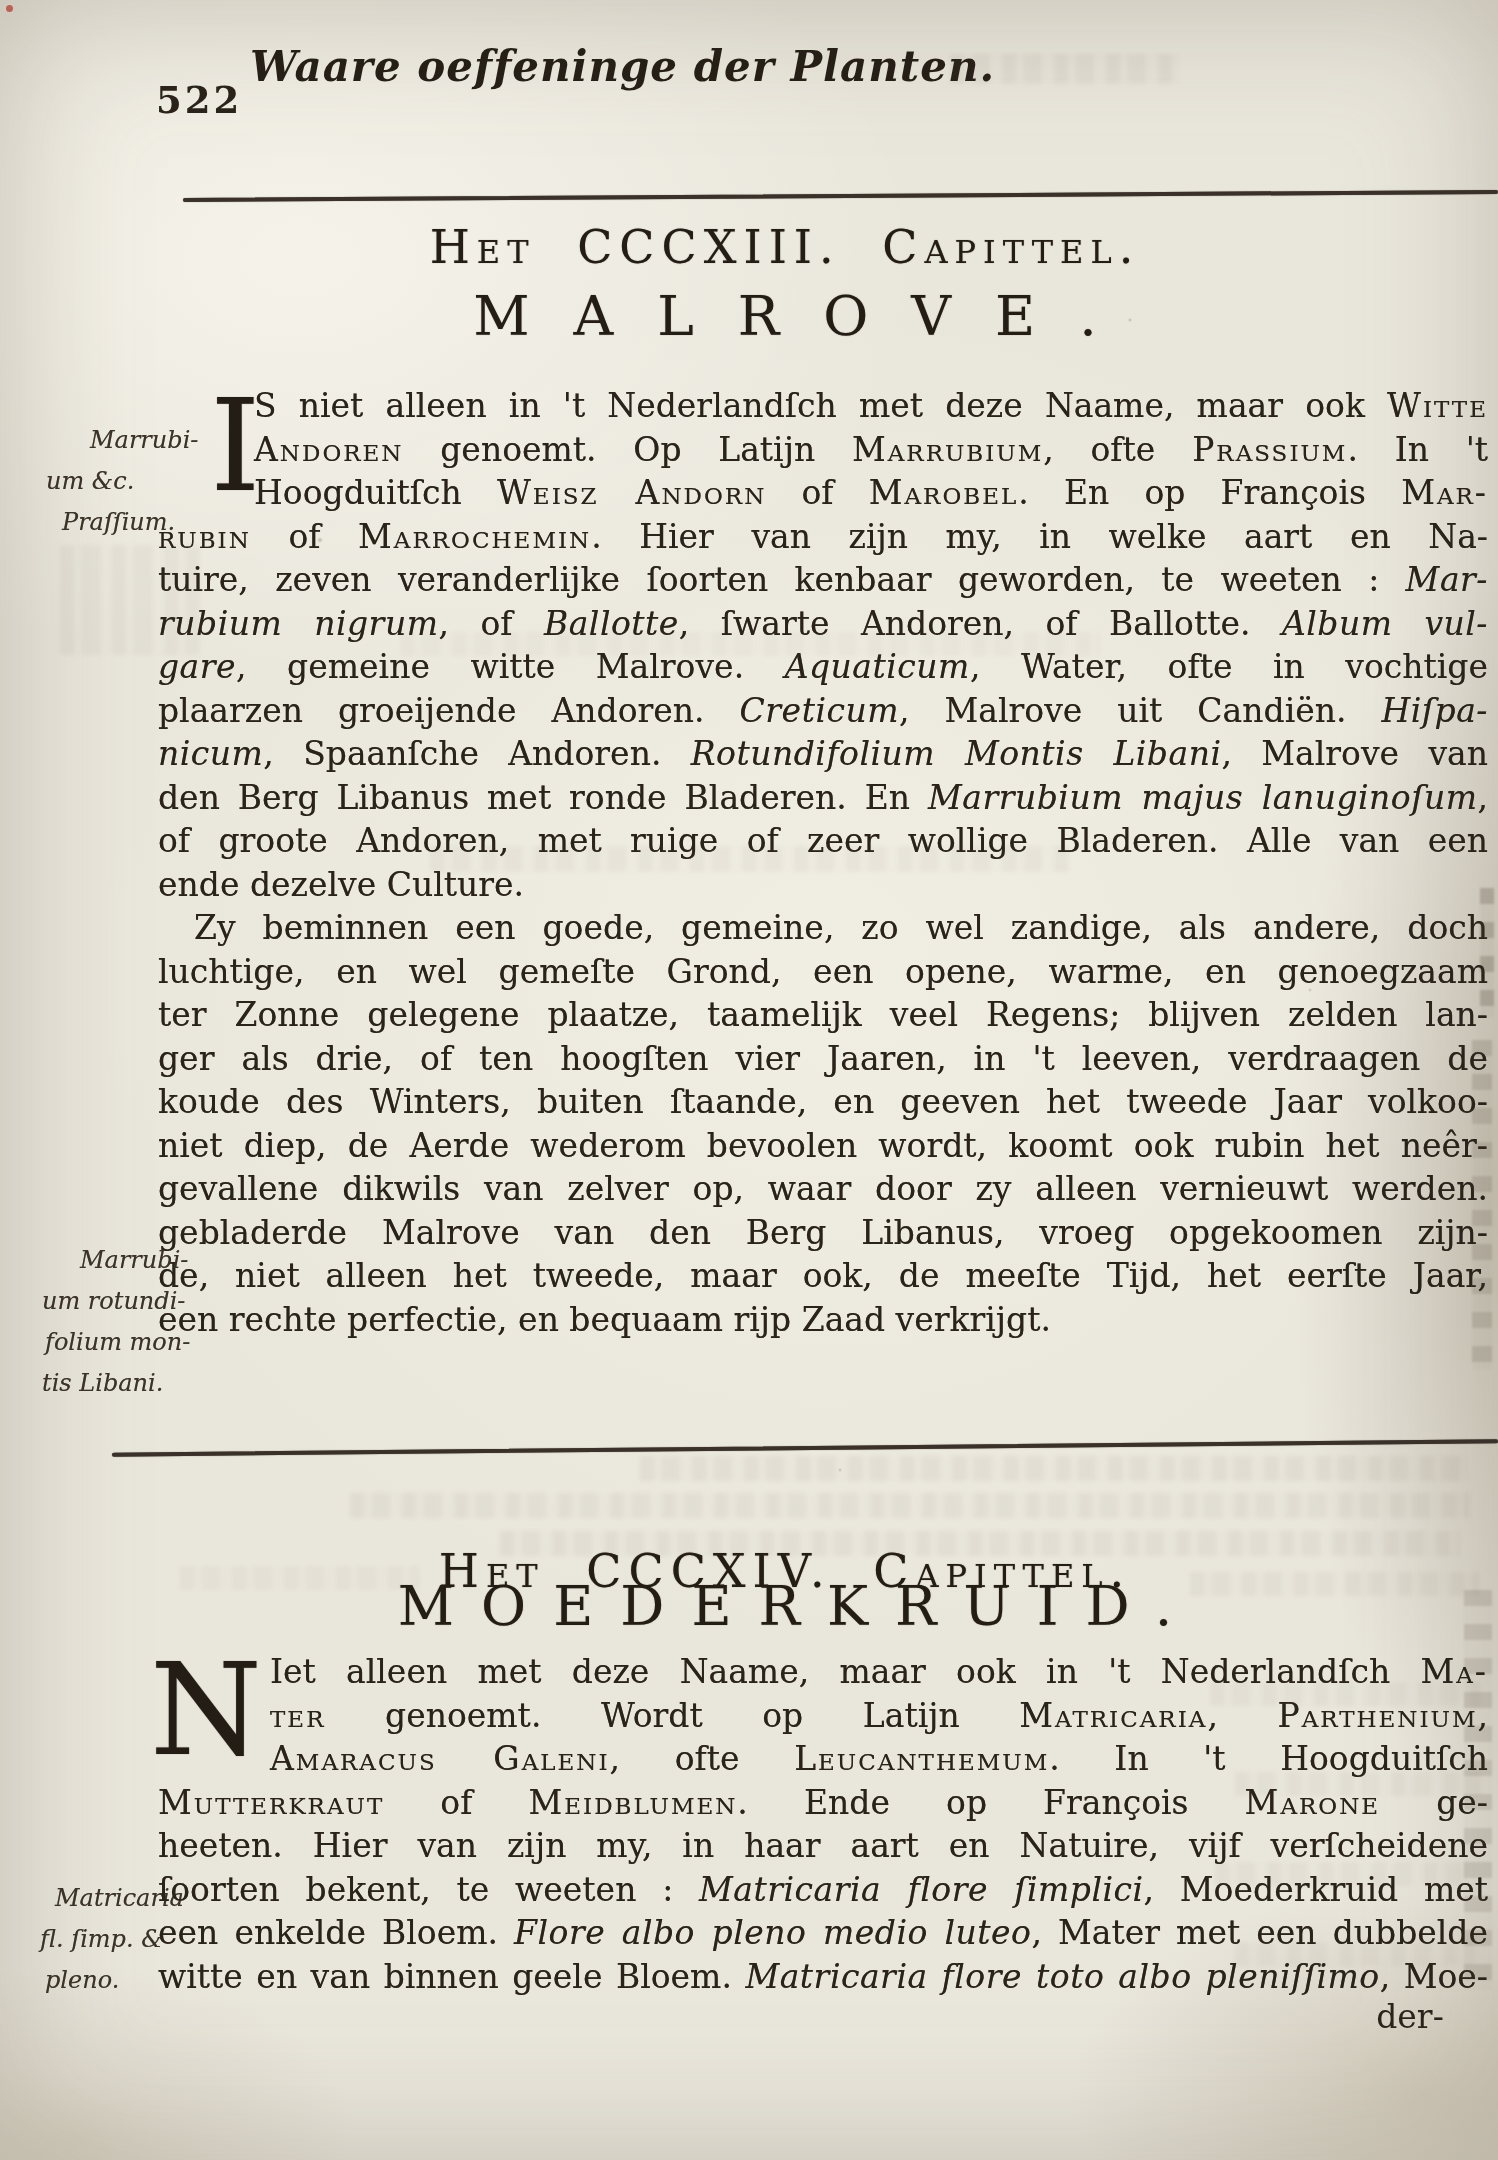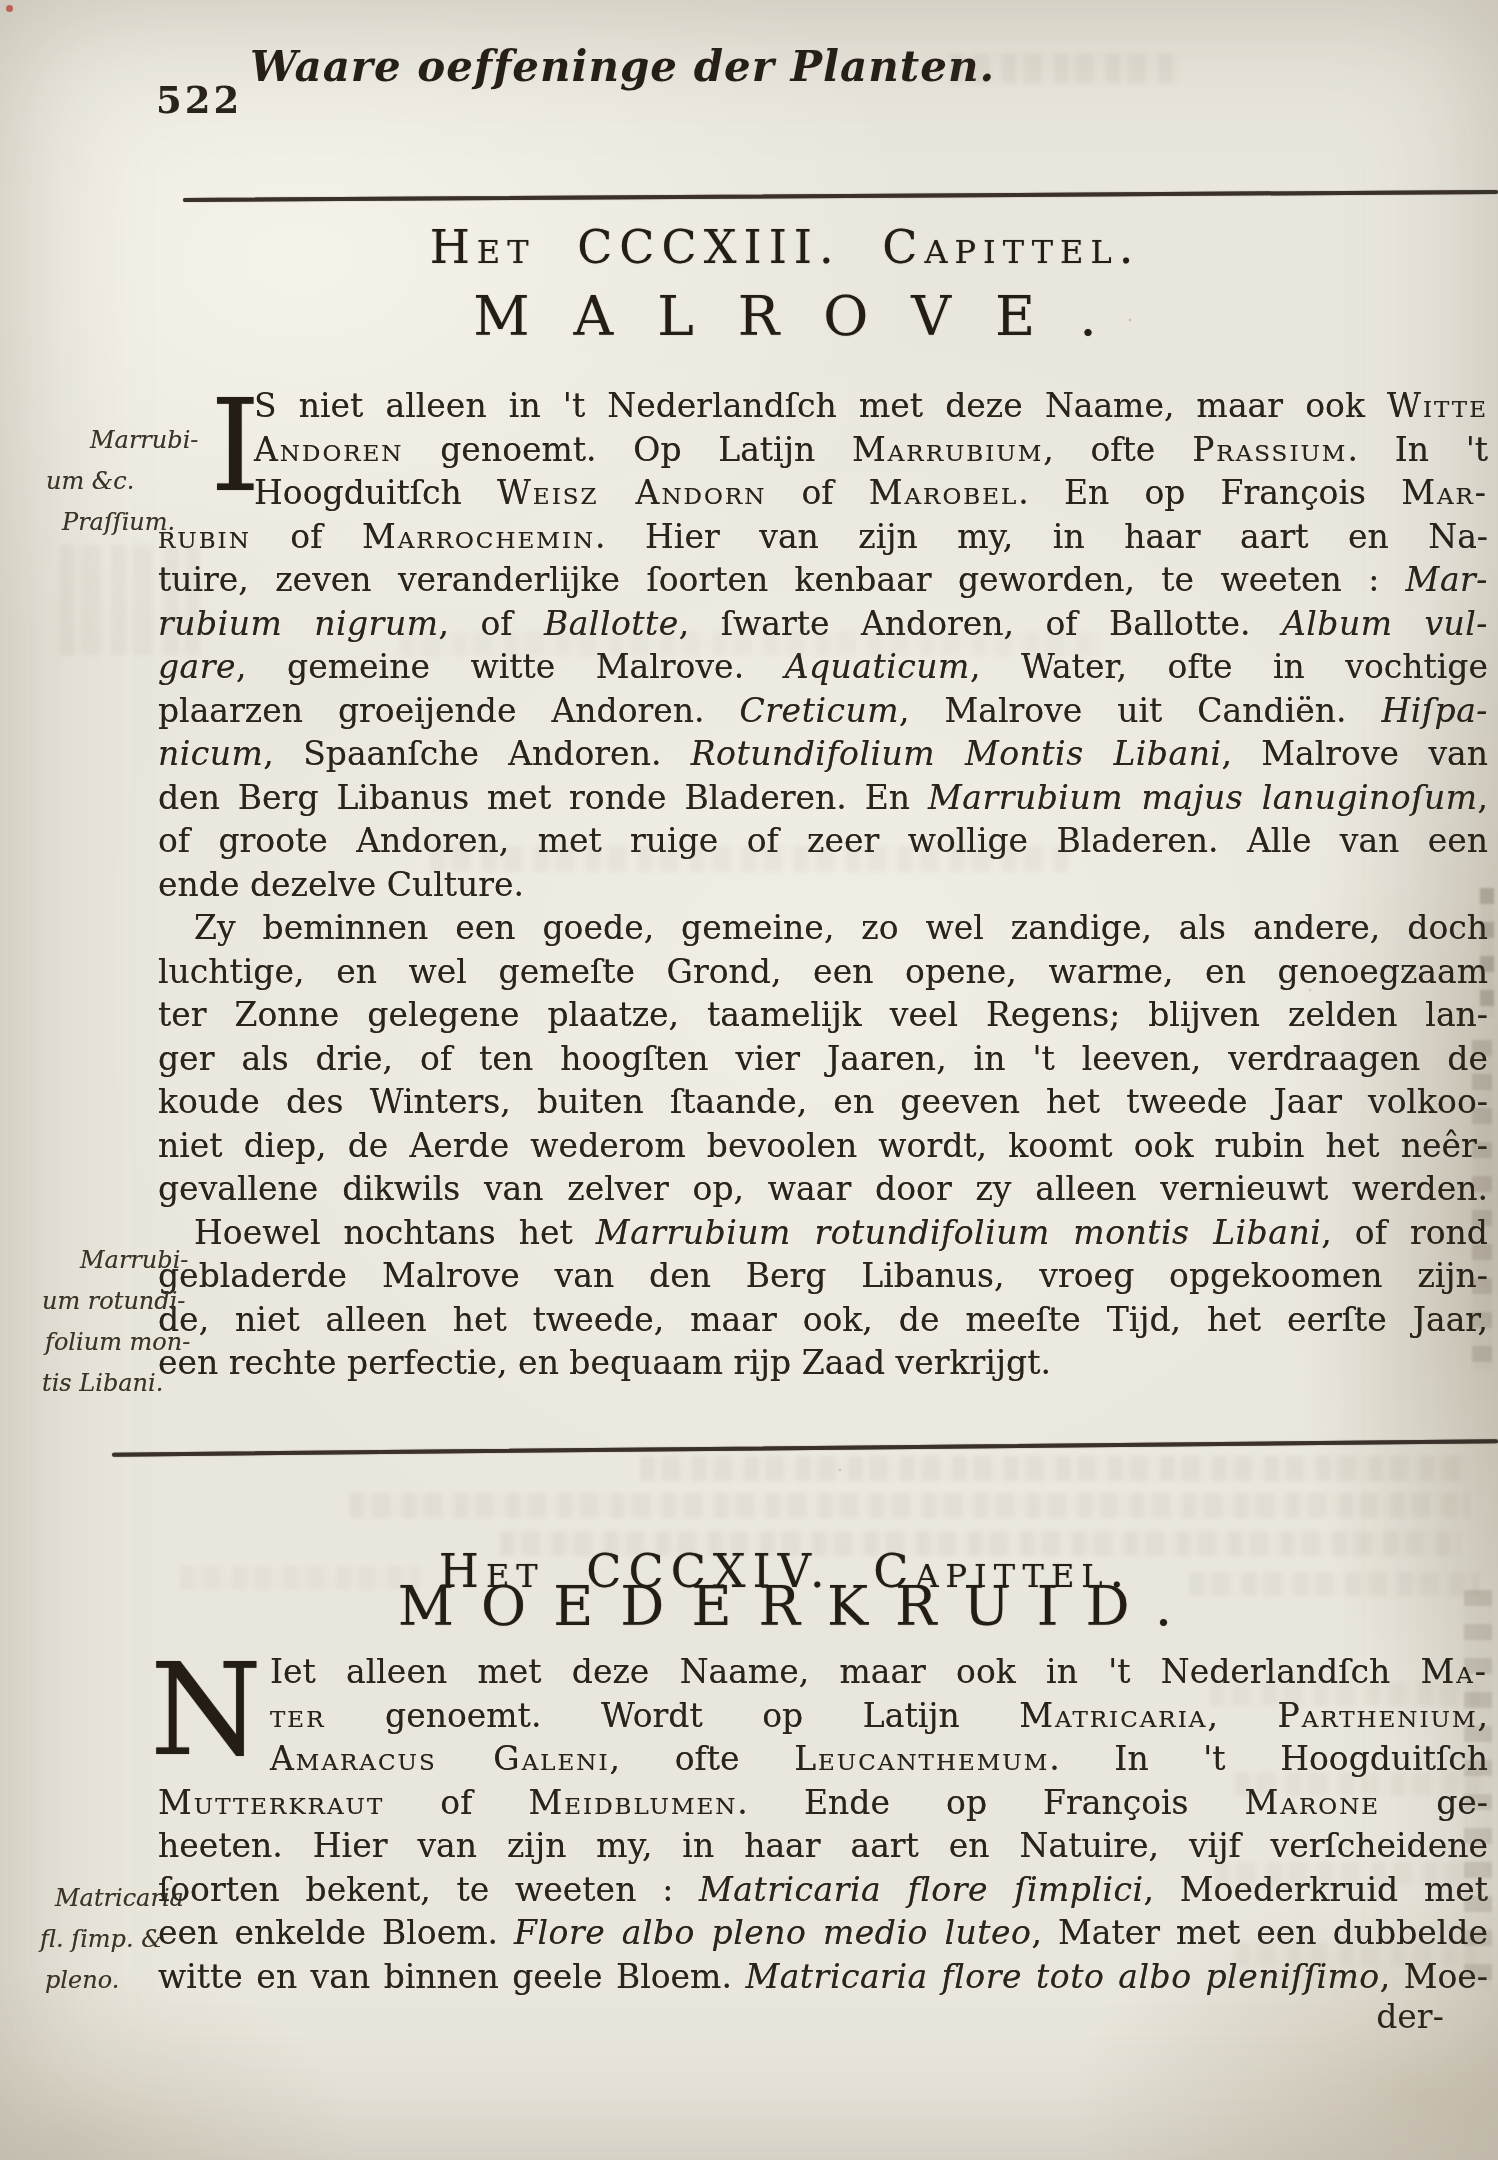--- a/index.html
+++ b/index.html
@@ -76,37 +76,36 @@
 
   <div class="head-wrap chap-head txt" id="chap1-head">Het CCCXIII. Capittel.</div>
   <div class="head-wrap chap-title txt" id="chap1-title">MALROVE.</div>
 
   <div class="dropcap" id="dropcap1">I</div>
 
   <div class="txt" id="flow1">
       <div class="bline ind-drop"><span class="seg-r">S niet alleen in 't Nederlandſch met deze Naame, maar ook </span><span class="seg-sc">Witte</span></div>
       <div class="bline ind-drop"><span class="seg-sc">Andoren</span><span class="seg-r"> genoemt.  Op Latijn </span><span class="seg-sc">Marrubium</span><span class="seg-r">, ofte </span><span class="seg-sc">Prassium</span><span class="seg-r">.  In 't</span></div>
       <div class="bline ind-drop"><span class="seg-r">Hoogduitſch </span><span class="seg-sc">Weisz Andorn</span><span class="seg-r"> of </span><span class="seg-sc">Marobel</span><span class="seg-r">.   En op François </span><span class="seg-sc">Mar-</span></div>
-      <div class="bline"><span class="seg-sc">rubin</span><span class="seg-r"> of </span><span class="seg-sc">Marrochemin</span><span class="seg-r">.   Hier van zijn my,  in haar aart en Na-</span></div>
+      <div class="bline"><span class="seg-sc">rubin</span><span class="seg-r"> of </span><span class="seg-sc">Marrochemin</span><span class="seg-r">.   Hier van zijn my,  in welke aart en Na-</span></div>
       <div class="bline"><span class="seg-r">tuire,  zeven veranderlijke ſoorten kenbaar geworden,  te weeten : </span><span class="seg-i">Mar-</span></div>
       <div class="bline"><span class="seg-i">rubium nigrum</span><span class="seg-r">, of </span><span class="seg-i">Ballotte</span><span class="seg-r">, ſwarte Andoren, of Ballotte.   </span><span class="seg-i">Album vul-</span></div>
       <div class="bline"><span class="seg-i">gare</span><span class="seg-r">, gemeine witte Malrove.   </span><span class="seg-i">Aquaticum</span><span class="seg-r">,  Water, ofte in vochtige</span></div>
       <div class="bline"><span class="seg-r">plaarzen groeijende Andoren.   </span><span class="seg-i">Creticum</span><span class="seg-r">,  Malrove uit Candiën.  </span><span class="seg-i">Hiſpa-</span></div>
       <div class="bline"><span class="seg-i">nicum</span><span class="seg-r">,  Spaanſche Andoren.   </span><span class="seg-i">Rotundifolium Montis Libani</span><span class="seg-r">,  Malrove van</span></div>
       <div class="bline"><span class="seg-r">den Berg Libanus met ronde Bladeren.  En </span><span class="seg-i">Marrubium majus lanuginoſum</span><span class="seg-r">,</span></div>
       <div class="bline"><span class="seg-r">of groote Andoren,  met ruige of zeer wollige Bladeren.   Alle van een</span></div>
       <div class="bline nojust"><span class="seg-r">ende dezelve Culture.</span></div>
       <div class="bline ind-first"><span class="seg-r">Zy beminnen een goede,  gemeine,  zo wel zandige, als andere, doch</span></div>
       <div class="bline"><span class="seg-r">luchtige,  en wel gemeſte Grond,  een opene,  warme, en genoegzaam</span></div>
       <div class="bline"><span class="seg-r">ter Zonne gelegene plaatze,  taamelijk veel Regens;  blijven zelden lan-</span></div>
       <div class="bline"><span class="seg-r">ger als drie,  of ten hoogſten vier Jaaren, in 't leeven,  verdraagen de</span></div>
       <div class="bline"><span class="seg-r">koude des Winters,  buiten ſtaande,  en geeven het tweede Jaar volkoo-</span></div>
       <div class="bline"><span class="seg-r">niet diep, de Aerde wederom bevoolen wordt, koomt ook rubin het neêr-</span></div>
       <div class="bline"><span class="seg-r">gevallene dikwils van zelver op,  waar door zy alleen vernieuwt werden.</span></div>
-      <div class="bline ind-first"><span class="seg-r">Hoewel nochtans het </span><span class="seg-i">Marrubium rotundifolium montis Libani</span><span class="seg-r">, of rond</span></div>
       <div class="bline"><span class="seg-r">gebladerde Malrove van den Berg Libanus,  vroeg opgekoomen zijn-</span></div>
       <div class="bline"><span class="seg-r">de,  niet alleen het tweede,  maar ook,  de meeſte Tijd, het eerſte Jaar,</span></div>
       <div class="bline nojust"><span class="seg-r">een rechte perfectie,  en bequaam rijp Zaad verkrijgt.</span></div>
     </div>
 
   <div class="mnote" id="mnote1">
       <div class="ml">Marrubi-</div>
       <div class="ml">um &amp;c.</div>
       <div class="ml">Praſſium.</div>
     </div>

